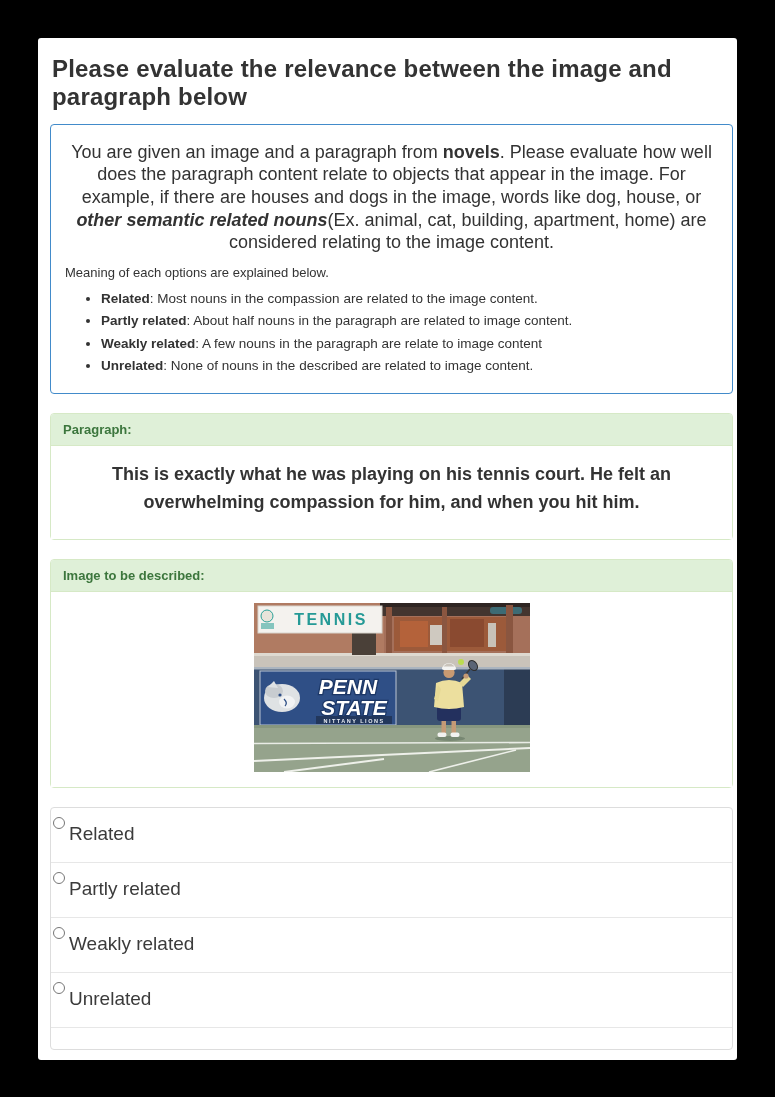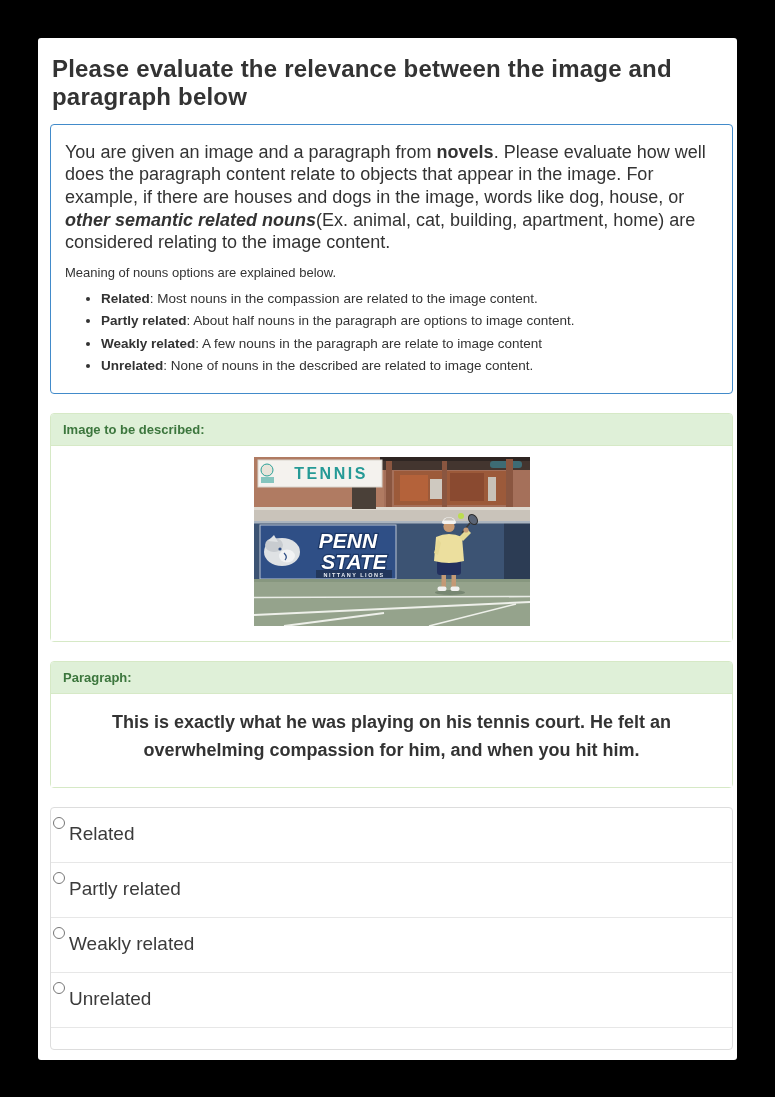--- a/index.html
+++ b/index.html
@@ -21,21 +21,21 @@
   }
   
   .panel { border-radius: 4px; margin-bottom: 19px; }
   .panel-primary { border: 1px solid #428bca; }
   .panel-primary .panel-heading {
     background: #428bca; color: #fff;
     font-size: 12px; font-weight: bold;
     padding: 9px 12px; border-radius: 3px 3px 0 0;
   }
   .panel-primary .panel-body { padding: 16px 14px 14px 14px; }
-  .instr-main { font-size: 18px; color: #333; line-height: 1.26; }
+  .instr-main { font-size: 18px; color: #333; line-height: 1.26; text-align: center; }
   .instr-main b { font-weight: bold; }
   .instr-main .em-strong { font-weight: bold; font-style: italic; }
   .instr-note { font-size: 13px; color: #333; margin: 11px 0 8px 0; }
   .instr-list { list-style: disc; margin: 0 0 2px 0; padding-left: 36px; }
   .instr-list li { font-size: 13.5px; color: #333; line-height: 1.65; }
   .instr-list li b { font-weight: bold; }
   
   .panel-success { border: 1px solid #d6e9c6; }
   .panel-success .panel-heading {
     background: #dff0d8; color: #3c763d;
@@ -69,27 +69,34 @@
 </head>
 <body>
 
 <div class="card">
 
   <h1 class="page-title">Please evaluate the relevance between the image and paragraph below</h1>
 
   <div class="panel panel-primary">
     <div class="panel-body">
       <p class="instr-main"><span>You are given an image and a paragraph from </span><b>novels</b><span>. Please evaluate how well does the paragraph content relate to objects that appear in the image. For example, if there are houses and dogs in the image, words like dog, house, or </span><span class="em-strong">other semantic related nouns</span><span>(Ex. animal, cat, building, apartment, home) are considered relating to the image content.</span></p>
-      <p class="instr-note">Meaning of nouns options are explained below.</p>
+      <p class="instr-note">Meaning of each options are explained below.</p>
       <ul class="instr-list">
         <li><b>Related</b><span>: Most nouns in the compassion are related to the image content.</span></li>
-        <li><b>Partly related</b><span>: About half nouns in the paragraph are options to image content.</span></li>
+        <li><b>Partly related</b><span>: About half nouns in the paragraph are related to image content.</span></li>
         <li><b>Weakly related</b><span>: A few nouns in the paragraph are relate to image content</span></li>
         <li><b>Unrelated</b><span>: None of nouns in the described are related to image content.</span></li>
       </ul>
+    </div>
+  </div>
+
+  <div class="panel panel-success">
+    <div class="panel-heading">Paragraph:</div>
+    <div class="paragraph-body">
+      <p class="paragraph-text">This is exactly what he was playing on his tennis court. He felt an overwhelming compassion for him, and when you hit him.</p>
     </div>
   </div>
 
   <div class="panel panel-success">
     <div class="panel-heading">Image to be described:</div>
     <div class="image-body">
       <span class="image-frame">
         <svg width="276" height="169" viewBox="0 0 276 169" xmlns="http://www.w3.org/2000/svg">
 
           <rect x="0" y="0" width="276" height="64" fill="#a5705a"></rect>
@@ -166,27 +173,20 @@
           <circle cx="212" cy="73" r="2.6" fill="#c49a76"></circle>
           <path d="M184 82 l-4 14 4 2 3 -12 Z" fill="#e6d995"></path>
           <circle cx="195" cy="69.5" r="5.6" fill="#c89a72"></circle>
           <path d="M188.5 67 a6.5 6.5 0 0 1 13 0 l0 -1.5 a6.5 5.5 0 0 0 -13 0 Z" fill="#f4f4f2"></path>
           <rect x="188" y="63.5" width="14" height="3.6" rx="1.8" fill="#f4f4f2"></rect>
         </svg>
       </span>
     </div>
   </div>
 
-  <div class="panel panel-success">
-    <div class="panel-heading">Paragraph:</div>
-    <div class="paragraph-body">
-      <p class="paragraph-text">This is exactly what he was playing on his tennis court. He felt an overwhelming compassion for him, and when you hit him.</p>
-    </div>
-  </div>
-
   <div class="options-list">
     <div class="option-row">
       <input type="radio" name="relevance" style="">
       <span class="option-label">Related</span>
     </div>
     <div class="option-row">
       <input type="radio" name="relevance" style="">
       <span class="option-label">Partly related</span>
     </div>
     <div class="option-row">

